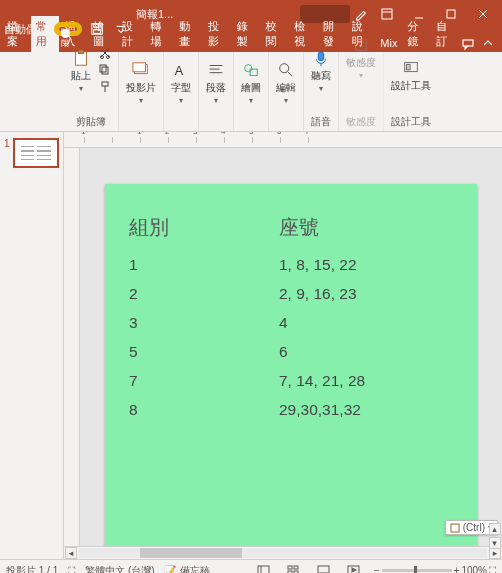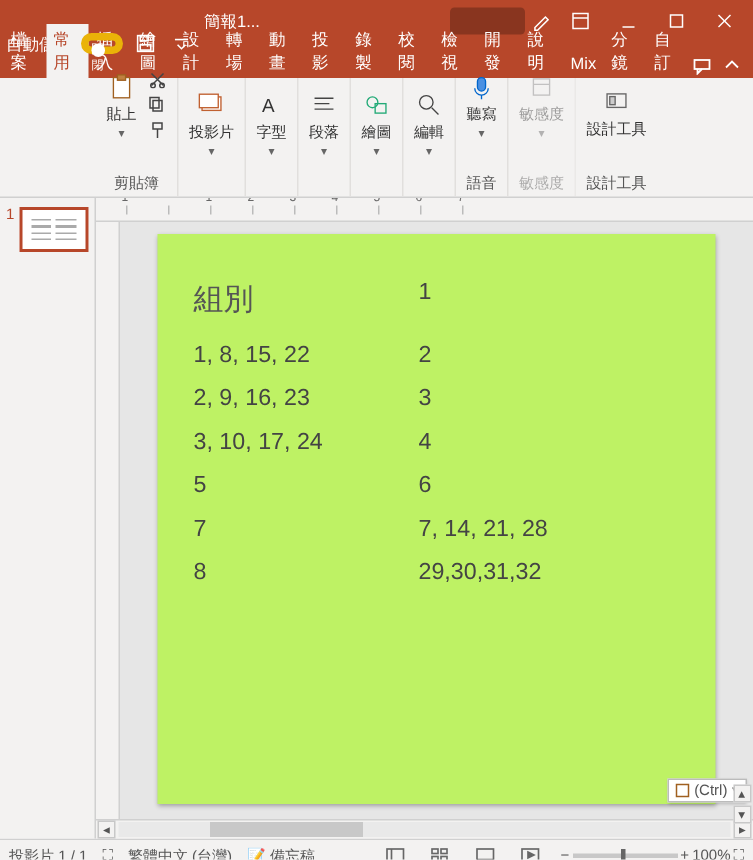--- a/index.html
+++ b/index.html
@@ -34,39 +34,39 @@
   .group-icons { display:flex; gap:2px; flex:1; align-items:center;}
   .group-label { font-size:10px; color:#555; margin-top:20px; }
   .big-btn { display:flex; flex-direction:column; align-items:center; gap:1px; padding:2px 3px; cursor:pointer;}
   .big-btn .ic { width:20px; height:20px; display:flex; align-items:center; justify-content:center; }
   .big-btn .ic svg { width:18px; height:18px; }
   .big-btn .lbl { font-size:10px; color:#333; white-space:nowrap;}
   .big-btn .drop { font-size:8px; color:#666;}
   .mini-col { display:flex; flex-direction:column; gap:1px; }
   .mini { width:18px; height:16px; display:flex; align-items:center; justify-content:center;}
   .mini svg { width:12px; height:12px; }
-  .disabled { opacity:0.45; }
+  .disabled { opacity:0.45;gap:13px; }
 
   
   .workarea { display:flex; height: calc(573px - 28px - 24px - 72px - 22px); background:#e6e6e6; position:relative;}
   .thumb-pane { width:64px; background:#f3f2f1; border-right:1px solid #d0d0d0; padding:6px 4px; }
   .thumb-wrap { display:flex; gap:3px; }
   .thumb-num { font-size:10px; color:#b7472a; }
   .thumb { width:46px; height:30px; background:#fff; border:2px solid #b7472a; position:relative;}
   .thumb .dots { position:absolute; top:6px; left:6px; right:6px; display:grid; grid-template-columns:1fr 1fr; gap:3px;}
   .thumb .dots span { height:1.3px; background:#aaa; }
 
   .edit-pane { flex:1; position:relative; display:flex; flex-direction:column; }
   .ruler-h { height:16px; background:#f3f2f1; border-bottom:1px solid #d0d0d0; font-size:8px; color:#666; display:flex; align-items:center; overflow:hidden; padding-left:20px;}
   .ruler-h .tick { flex:0 0 28px; text-align:center; border-left:1px solid #bbb; height:6px; line-height:5px; position:relative;}
   .ruler-h .tick span{ position:absolute; top:-8px; left:-4px;}
   .edit-body { flex:1; display:flex; overflow:hidden;}
   .ruler-v { width:16px; background:#f3f2f1; border-right:1px solid #d0d0d0;}
   .canvas-wrap { flex:1; overflow:auto; display:flex; align-items:flex-start; justify-content:center; padding:8px 14px;}
-  .slide { width:372px; min-height:380px; background:#bef264; box-shadow:0 1px 3px rgba(0,0,0,0.3); padding:30px 24px 30px 24px; position:relative;}
+  .slide { width:372px; min-height:380px; background:#86efac; box-shadow:0 1px 3px rgba(0,0,0,0.3); padding:30px 24px 30px 24px; position:relative;margin-top:28px;}
   .slide-table { display:grid; grid-template-columns: 150px 1fr; row-gap:11px; font-size:15.5px; color:#444; }
   .slide-table .hd { font-size:20px; color:#555; margin-bottom:4px;}
   
   .paste-opts { position:absolute; right:4px; bottom:24px; background:#fff; border:1px solid #bbb; font-size:10px; color:#555; padding:1px 4px; display:flex; align-items:center; gap:3px; box-shadow:0 1px 2px rgba(0,0,0,0.2);}
   .paste-opts svg { width:10px; height:10px; }
   
   .vbar { position:absolute; right:1px; top:16px; bottom:10px; width:13px; display:flex; flex-direction:column; align-items:center; justify-content:flex-end; gap:2px;}
   .vbar .vb { width:12px; height:12px; background:#f3f2f1; border:1px solid #c8c8c8; display:flex; align-items:center; justify-content:center; font-size:9px; color:#555;}
   .hbar { height:13px; background:#f3f2f1; border-top:1px solid #d0d0d0; display:flex; align-items:center;}
   .hbar .tk { width:12px; height:12px; border:1px solid #c8c8c8; display:flex; align-items:center; justify-content:center; font-size:9px; color:#555; margin:0 1px;}
@@ -386,26 +386,26 @@
       <div class="tick">
           <span>7</span>
         </div>
     </div>
     <div class="edit-body">
       <div class="ruler-v"></div>
       <div class="canvas-wrap">
         <div class="slide">
           <div class="slide-table">
             <div class="hd">組別</div>
+            <div class="hd">座號</div>
             <div>1</div>
               <div>1, 8, 15, 22</div>
             <div>2</div>
               <div>2, 9, 16, 23</div>
             <div>3</div>
-              <div>3, 10, 17, 24</div>
             <div>4</div>
             <div>5</div>
             <div>6</div>
             <div>7</div>
               <div>7, 14, 21, 28</div>
             <div>8</div>
               <div>29,30,31,32</div>
           </div>
         </div>
       </div>

